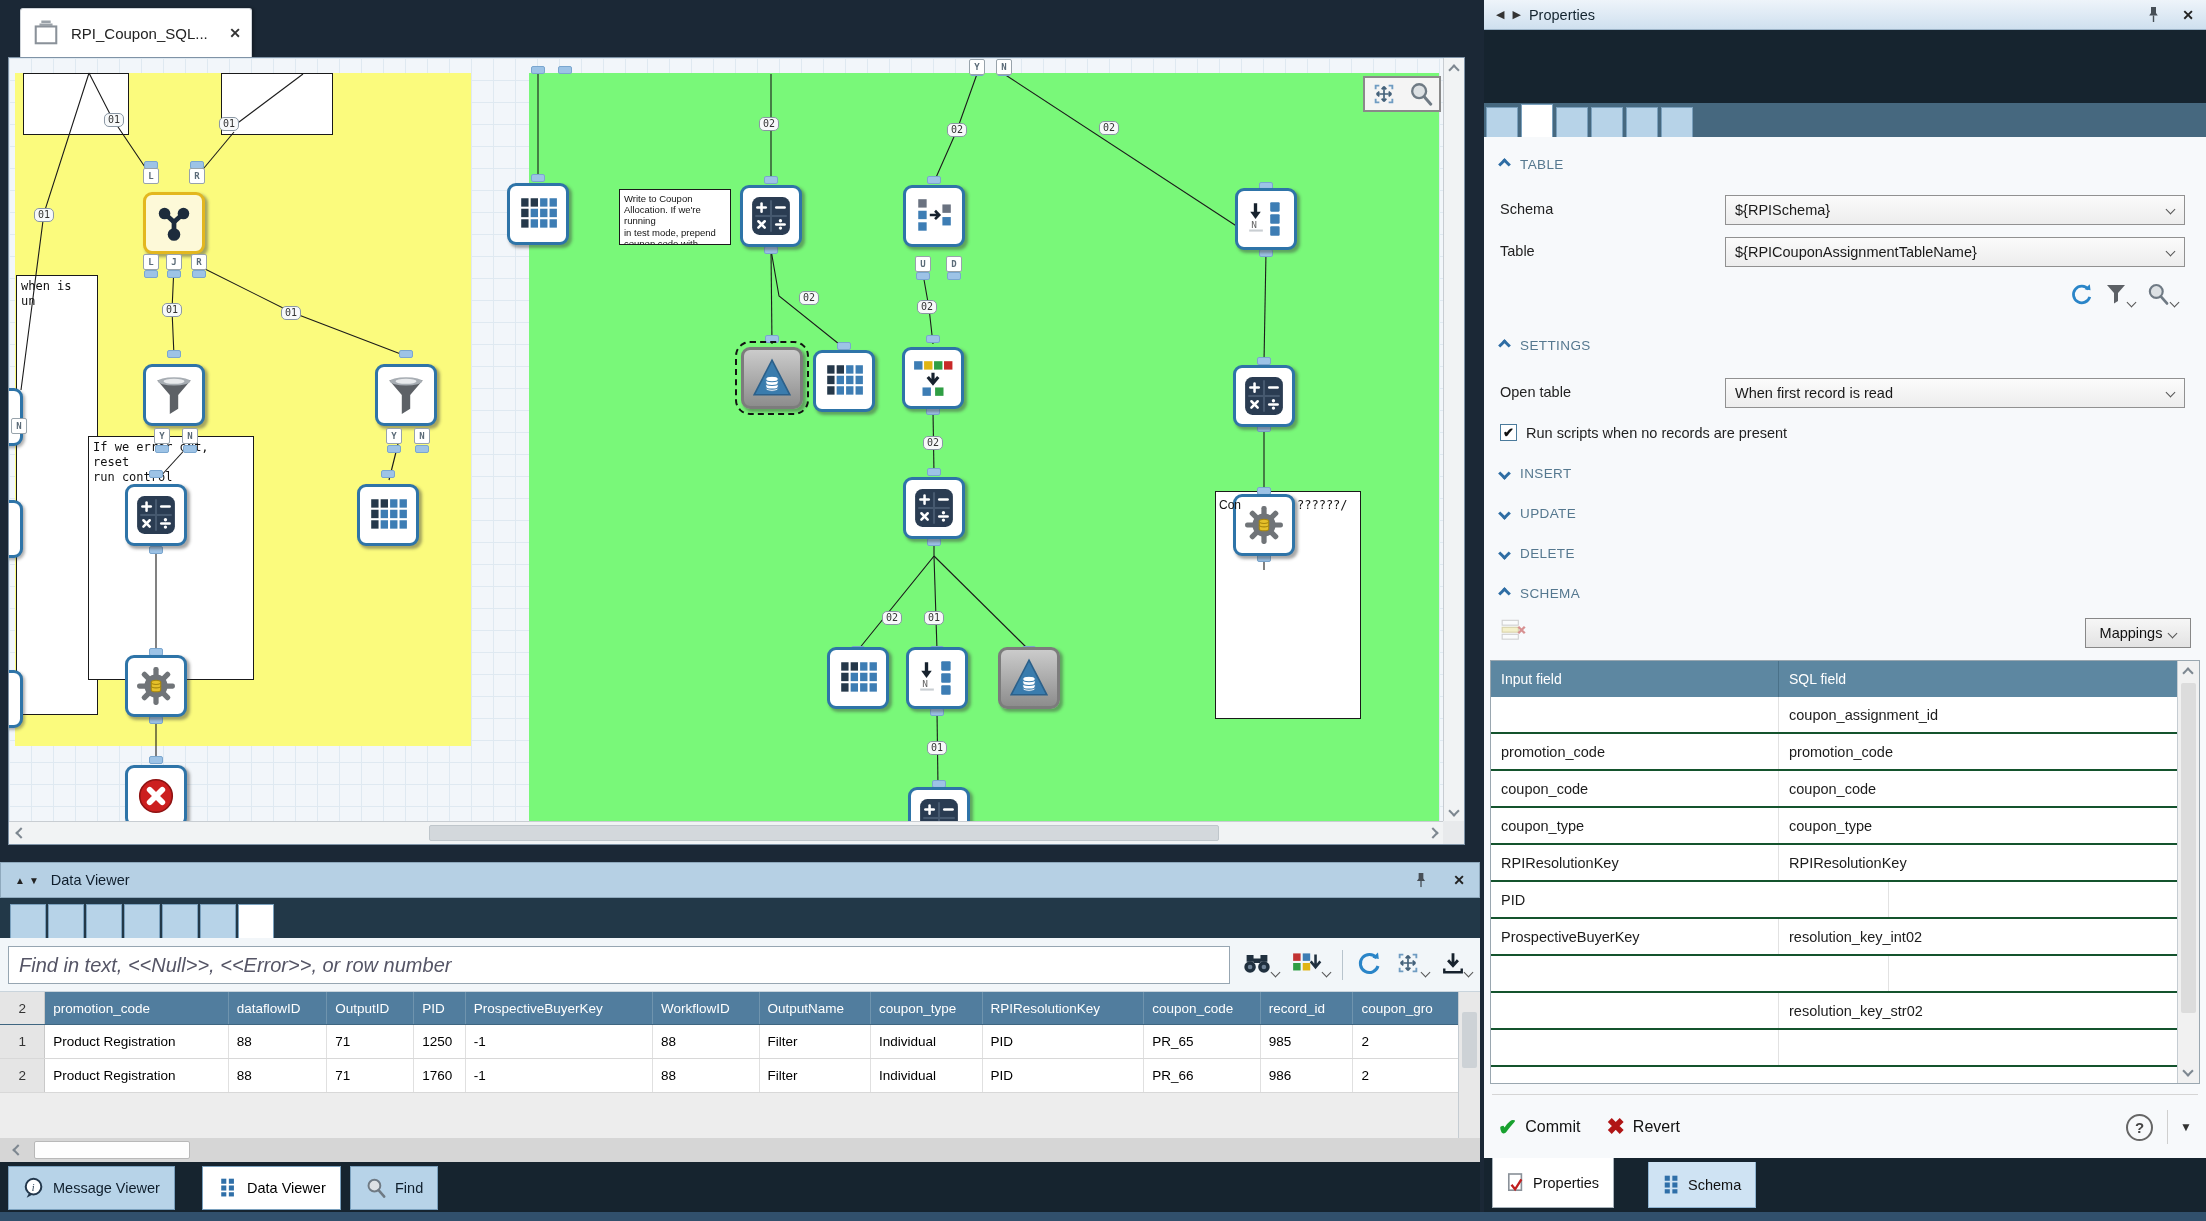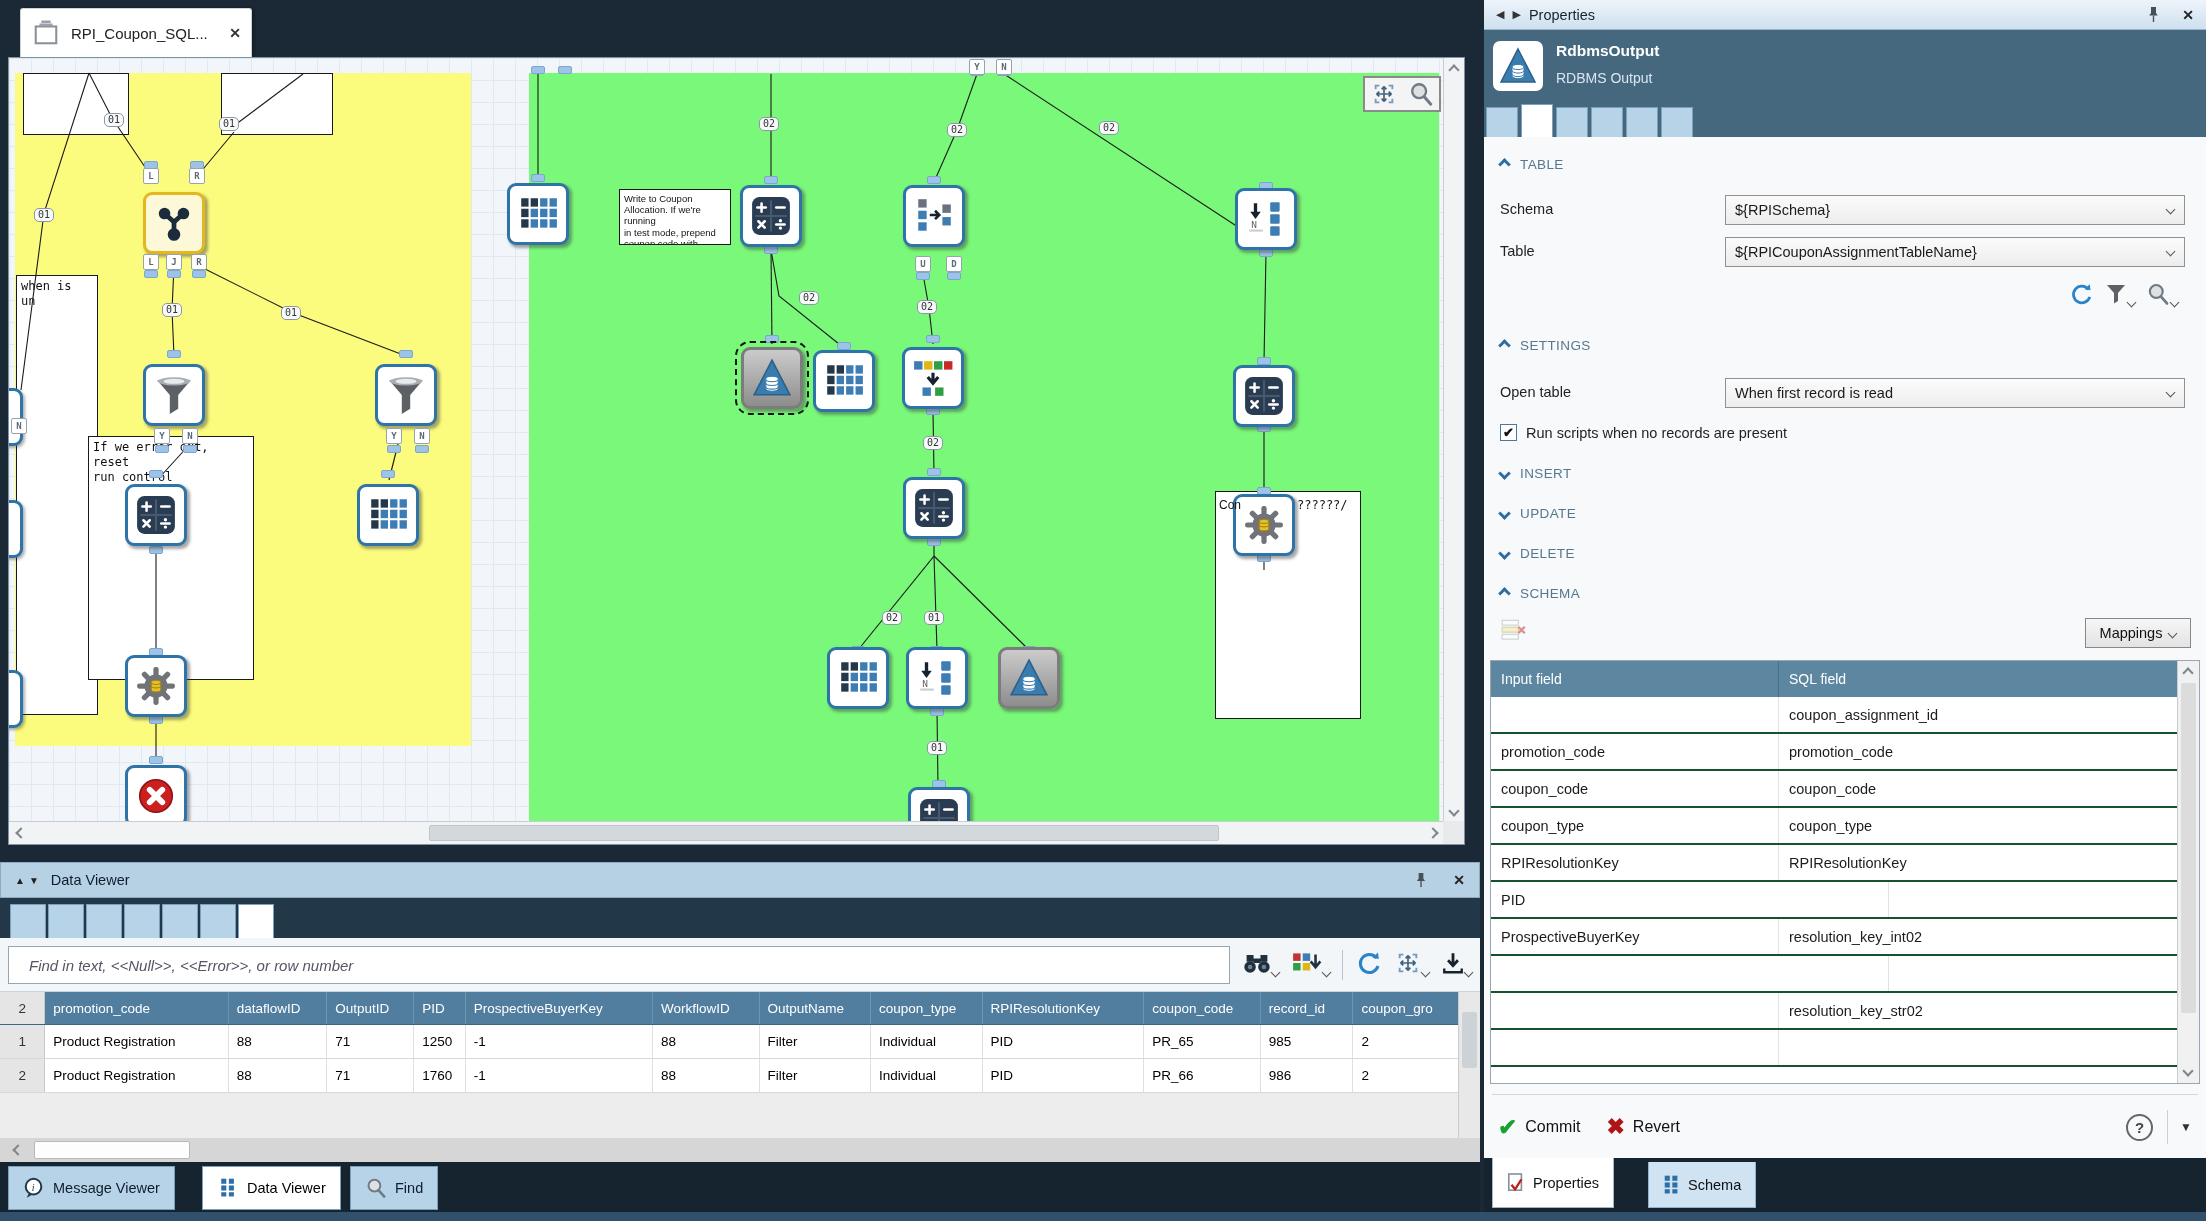--- a/index.html
+++ b/index.html
@@ -104,21 +104,21 @@
   .dv-title{position:absolute;left:0;top:0;right:0;height:36px;background:#b6d0e4;border:1px solid #8fa9bd;display:flex;align-items:center;padding:0 14px}
   .dv-title .coll{font-size:10px;color:#222;margin-right:4px}
   .dv-title .t{font-size:14.5px;color:#0f1e2c;margin-left:8px}
   .dv-title .sp{flex:1}
   .dv-title svg{width:12px;height:16px;margin-right:26px}
   .dv-title .x{font-size:14px;font-weight:bold;color:#222}
   .dv-tabs{position:absolute;left:0;top:36px;right:0;height:40px;background:#223848;display:flex;align-items:flex-end;padding-left:10px}
   .dtab{height:34px;background:#b7d3e8;border:1px solid #7aa0bd;border-bottom:none;margin-right:2px;padding:0 17px;font-size:13.5px;color:#16324a;display:flex;align-items:center}
   .dtab.active{background:#fff;color:#000}
   .dv-search{position:absolute;left:0;top:76px;right:0;height:54px;background:#f2f6f9;border-bottom:1px solid #c9d4dc}
-  .dv-search input{position:absolute;left:8px;top:8px;width:1222px;height:38px;border:1px solid #97a6b2;font-size:15px;padding:0 20px;color:#222;font-family:"Liberation Sans",sans-serif}
+  .dv-search input{position:absolute;left:8px;top:8px;width:1222px;height:38px;border:1px solid #97a6b2;font-size:20px;padding:0 10px;color:#222;font-family:"Liberation Sans",sans-serif}
   .dv-search input::placeholder{font-style:italic;color:#556}
   .dv-icons{position:absolute;right:8px;top:12px;display:flex;align-items:center;gap:12px}
   .dv-icons svg{height:26px}
   .dv-grid{position:absolute;left:0;top:130px;right:22px;height:146px;background:#ededed;overflow:hidden}
   .dv-row{display:flex;height:34px;background:#fff;border-bottom:1px solid #d8d8d8}
   .dv-row.dv-head{height:33px;background:#517d9e;border-bottom:1px solid #3f6681}
   .rownum{width:46px;background:#e5e5e5;border-right:1px solid #c9c9c9;display:flex;align-items:center;justify-content:center;font-size:13.5px;color:#333}
   .dv-head .rownum{background:#e5e5e5}
   .cells{display:contents}
   .dvcell{font-size:13.5px;color:#000;padding:0 8px;display:flex;align-items:center;border-right:1px solid #e0e0e0;overflow:hidden;white-space:nowrap}
@@ -680,29 +680,20 @@
     <div class="rp-titlebar">
       <span class="nav">◀</span>
       <span class="nav">▶</span>
       <span class="t">Properties</span>
       <span class="sp"></span>
       <svg>
           <use href="#sym-pin"></use>
         </svg>
       <span class="x">✕</span>
     </div>
-    <div class="rp-header">
-      <div class="nicon">
-        <svg viewBox="0 0 40 40">
-            <use href="#sym-rdbms"></use>
-          </svg>
-      </div>
-      <div class="nname">RdbmsOutput</div>
-      <div class="ntype">RDBMS Output</div>
-    </div>
     <div class="rp-tabs">
 
     <div class="ptab"></div>
         <div class="ptab active"></div>
         <div class="ptab"></div>
         <div class="ptab"></div>
         <div class="ptab"></div>
         <div class="ptab"></div>
       </div>
     <div class="rp-content">

